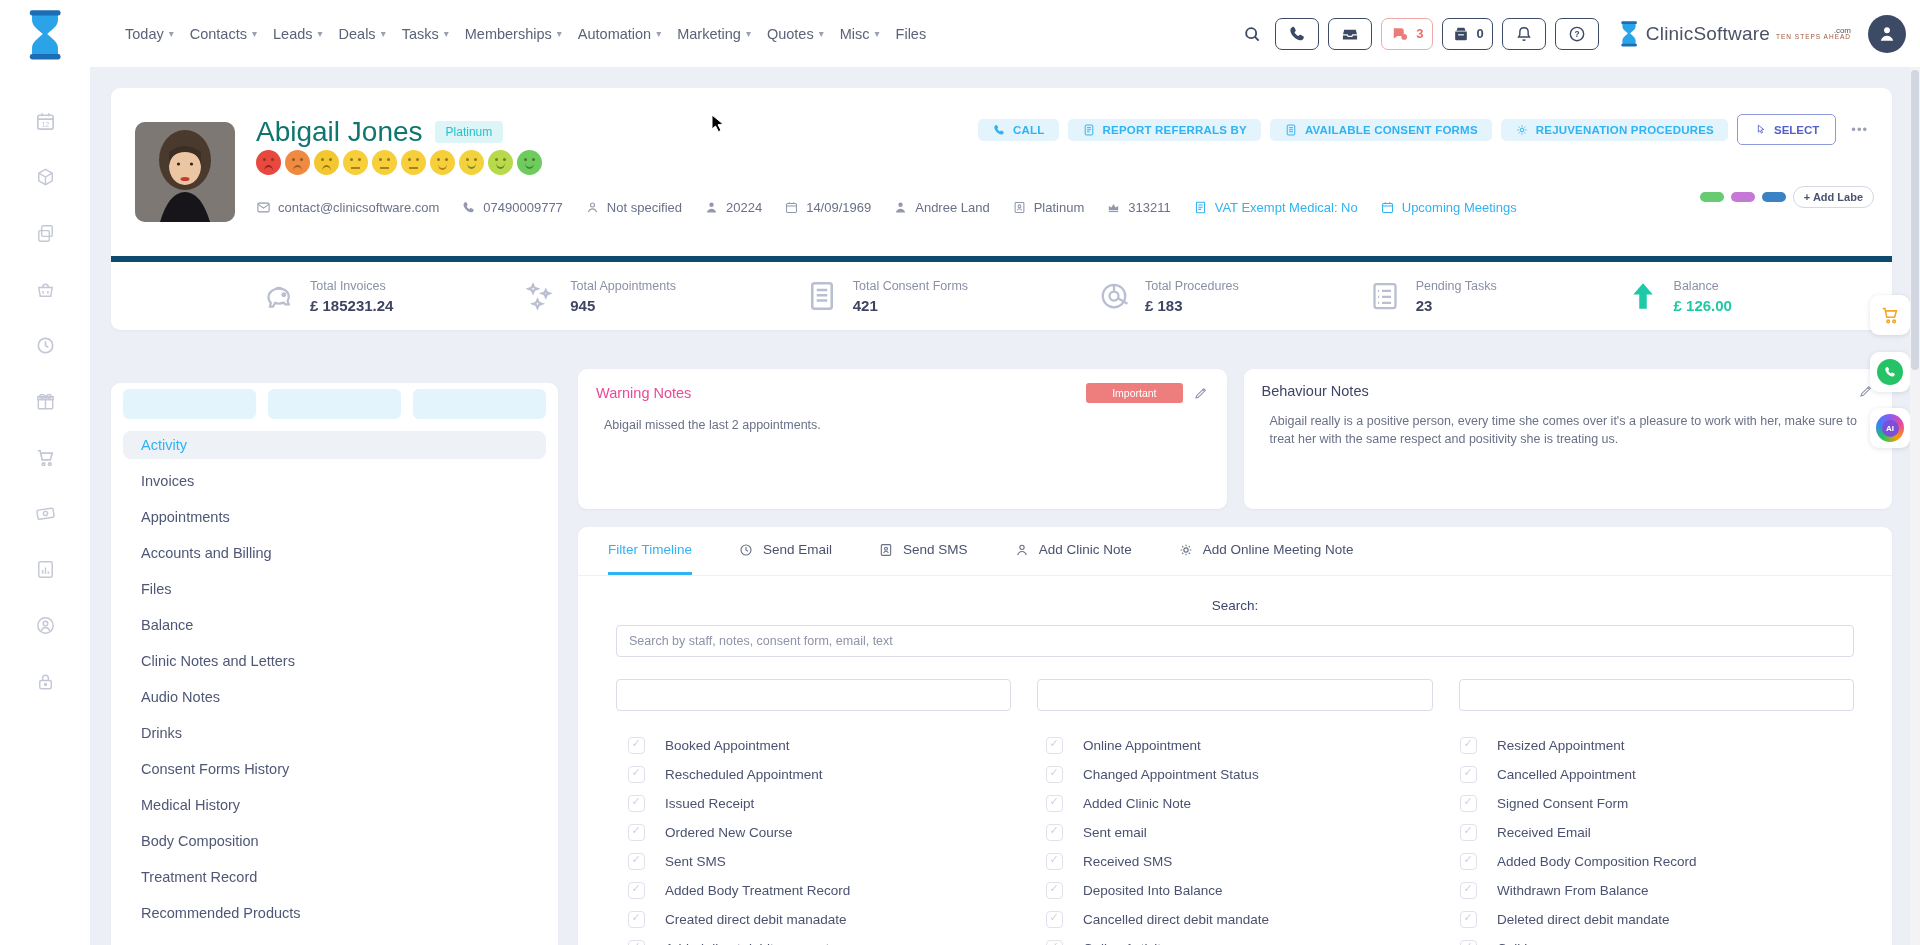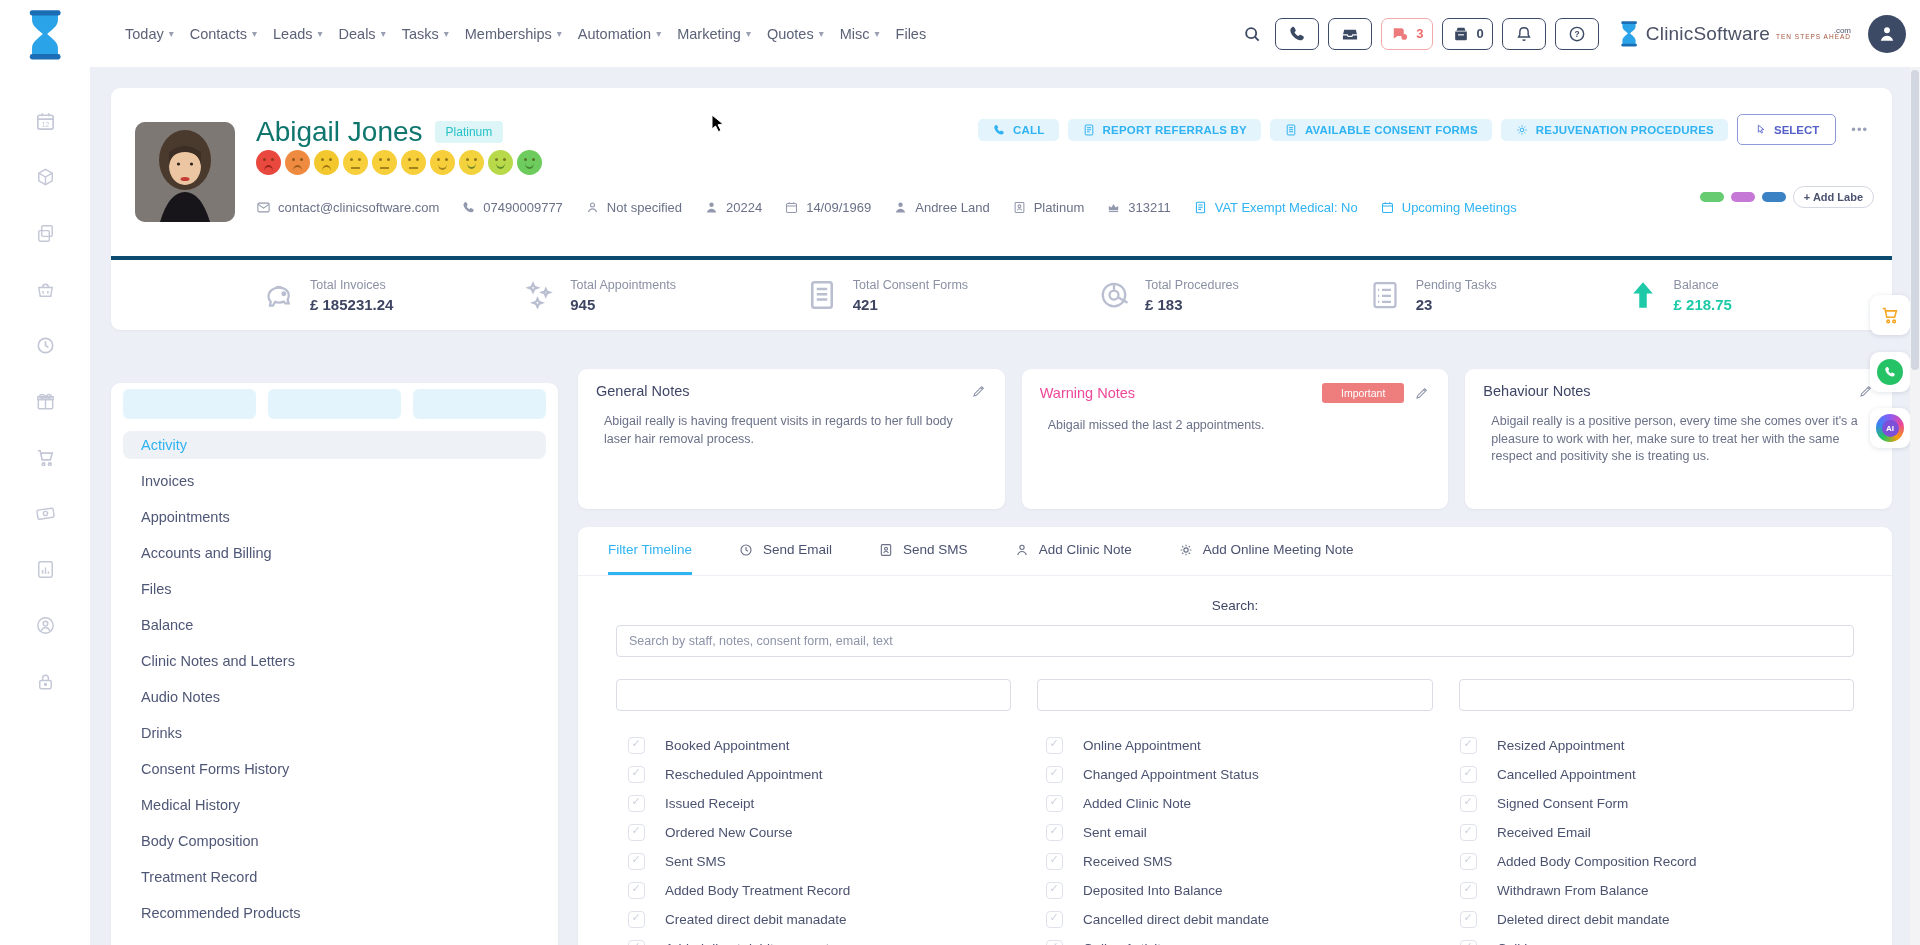--- a/index.html
+++ b/index.html
@@ -66,21 +66,21 @@
        padding:0 16px;font-size:11.5px;font-weight:bold;display:flex;align-items:center;gap:7px;cursor:pointer;
        font-family:"Liberation Sans",sans-serif;}
   .select-btn svg{width:13px;height:13px;}
   .more-btn{color:#9aa0b5;font-size:13px;letter-spacing:1px;cursor:pointer;border:none;background:none;}
   .labels-row{position:absolute;right:18px;top:98px;display:flex;align-items:center;gap:7px;}
   .tag-pill{color:#fff;background:var(--c,#999);font-size:10.5px;font-weight:bold;letter-spacing:.3px;
        padding:5px 12px;border-radius:11px;}
   .add-label{border:1px solid #d4d8e3;color:#4a5270;font-size:11px;font-weight:bold;background:#fff;
        padding:4px 10px;border-radius:11px;cursor:pointer;font-family:"Liberation Sans",sans-serif;}
   .stats{position:absolute;left:0;right:0;top:168px;bottom:0;display:flex;align-items:center;
-       justify-content:space-between;padding:0 160px 0 150px;border-top:4px solid #0c4a6e;}
+       justify-content:space-between;padding:0 160px 0 150px;border-top:6px solid #0c4a6e;}
   .stat{display:flex;align-items:center;gap:13px;}
   .stat svg{width:36px;height:36px;color:#b9bed0;}
   .stat .sv{color:var(--accent,#b9bed0);}
   .stat-label{font-size:12.5px;color:#8b91a5;margin-bottom:4px;}
   .stat-value{font-size:15px;font-weight:bold;color:var(--accent,#3e4563);}
   
   .side-card{left:111px;top:383px;width:447px;height:700px;padding:6px 12px;box-sizing:border-box;}
   .side-tabs{display:flex;gap:12px;}
   .side-tab{flex:1;height:30px;background:#e3f4fd;color:#2fb3f2;font-size:12.5px;border:none;border-radius:6px;
        cursor:pointer;font-family:"Liberation Sans",sans-serif;}
@@ -89,21 +89,21 @@
        border-radius:8px;cursor:pointer;}
   .side-item.active{background:#eef1f6;color:#2fb3f2;}
   
   .notes-wrap{position:absolute;left:578px;top:369px;width:1314px;display:flex;gap:17px;}
   .note-card{flex:1;background:#fff;border-radius:9px;box-shadow:0 1px 3px rgba(45,55,95,.05);
        height:140px;padding:14px 18px;box-sizing:border-box;position:relative;}
   .note-head{display:flex;align-items:center;}
   .note-title{font-size:14.5px;color:#3f4566;}
   .note-card.warn .note-title{color:#ec4899;}
   .note-badge{margin-left:auto;margin-right:10px;background:#ee7e7e;color:#fff;font-size:10.5px;
-       padding:4px 19px;border-radius:3px;}
+       padding:4px 26px;border-radius:3px;}
   .note-pencil{margin-left:auto;width:16px;height:16px;color:#8a90a6;cursor:pointer;flex:none;}
   .note-badge + .note-pencil{margin-left:0;}
   .note-body{margin-top:14px;font-size:12.5px;line-height:17.5px;color:#6a7188;padding:0 16px 0 8px;}
   
   .tl-card{left:578px;top:527px;width:1314px;height:520px;box-sizing:border-box;}
   .tl-tabs{display:flex;align-items:center;gap:46px;height:48px;padding:0 30px;border-bottom:1px solid #edf0f5;}
   .tl-tab{display:flex;align-items:center;gap:9px;height:48px;box-sizing:border-box;font-size:13.5px;
        color:#4a5270;border-bottom:3px solid transparent;cursor:pointer;}
   .tl-tab svg{width:16px;height:16px;color:#6a7188;}
   .tl-tab.active{color:#2fb3f2;border-bottom-color:#2fb3f2;}
@@ -615,21 +615,21 @@
           <div class="stat-label">Pending Tasks</div>
           <div class="stat-value">23</div>
         </div>
       </div>
         <div class="stat" style="--accent: #1ec9a7;">
         <svg class="sv" viewBox="0 0 24 24">
             <use href="#i-arrowup"></use>
           </svg>
         <div>
           <div class="stat-label">Balance</div>
-          <div class="stat-value">£ 218.75</div>
+          <div class="stat-value">£ 126.00</div>
         </div>
       </div>
       </div>
   </div>
 
   <div class="card side-card">
     <div class="side-tabs">
         <button class="side-tab"></button>
         <button class="side-tab"></button>
         <button class="side-tab"></button>
@@ -646,30 +646,20 @@
         <div class="side-item"><span>Drinks</span></div>
         <div class="side-item"><span>Consent Forms History</span></div>
         <div class="side-item"><span>Medical History</span></div>
         <div class="side-item"><span>Body Composition</span></div>
         <div class="side-item"><span>Treatment Record</span></div>
         <div class="side-item"><span>Recommended Products</span></div>
       </div>
   </div>
 
   <div class="notes-wrap">
-      <div class="note-card">
-      <div class="note-head">
-        <span class="note-title">General Notes</span>
-
-        <svg class="note-pencil" viewBox="0 0 24 24">
-            <use href="#i-pencil"></use>
-          </svg>
-      </div>
-      <div class="note-body">Abigail really is having frequent visits in regards to her full body laser hair removal process.</div>
-    </div>
       <div class="note-card warn">
       <div class="note-head">
         <span class="note-title">Warning Notes</span>
         <span class="note-badge">Important</span>
         <svg class="note-pencil" viewBox="0 0 24 24">
             <use href="#i-pencil"></use>
           </svg>
       </div>
       <div class="note-body">Abigail missed the last 2 appointments.</div>
     </div>

